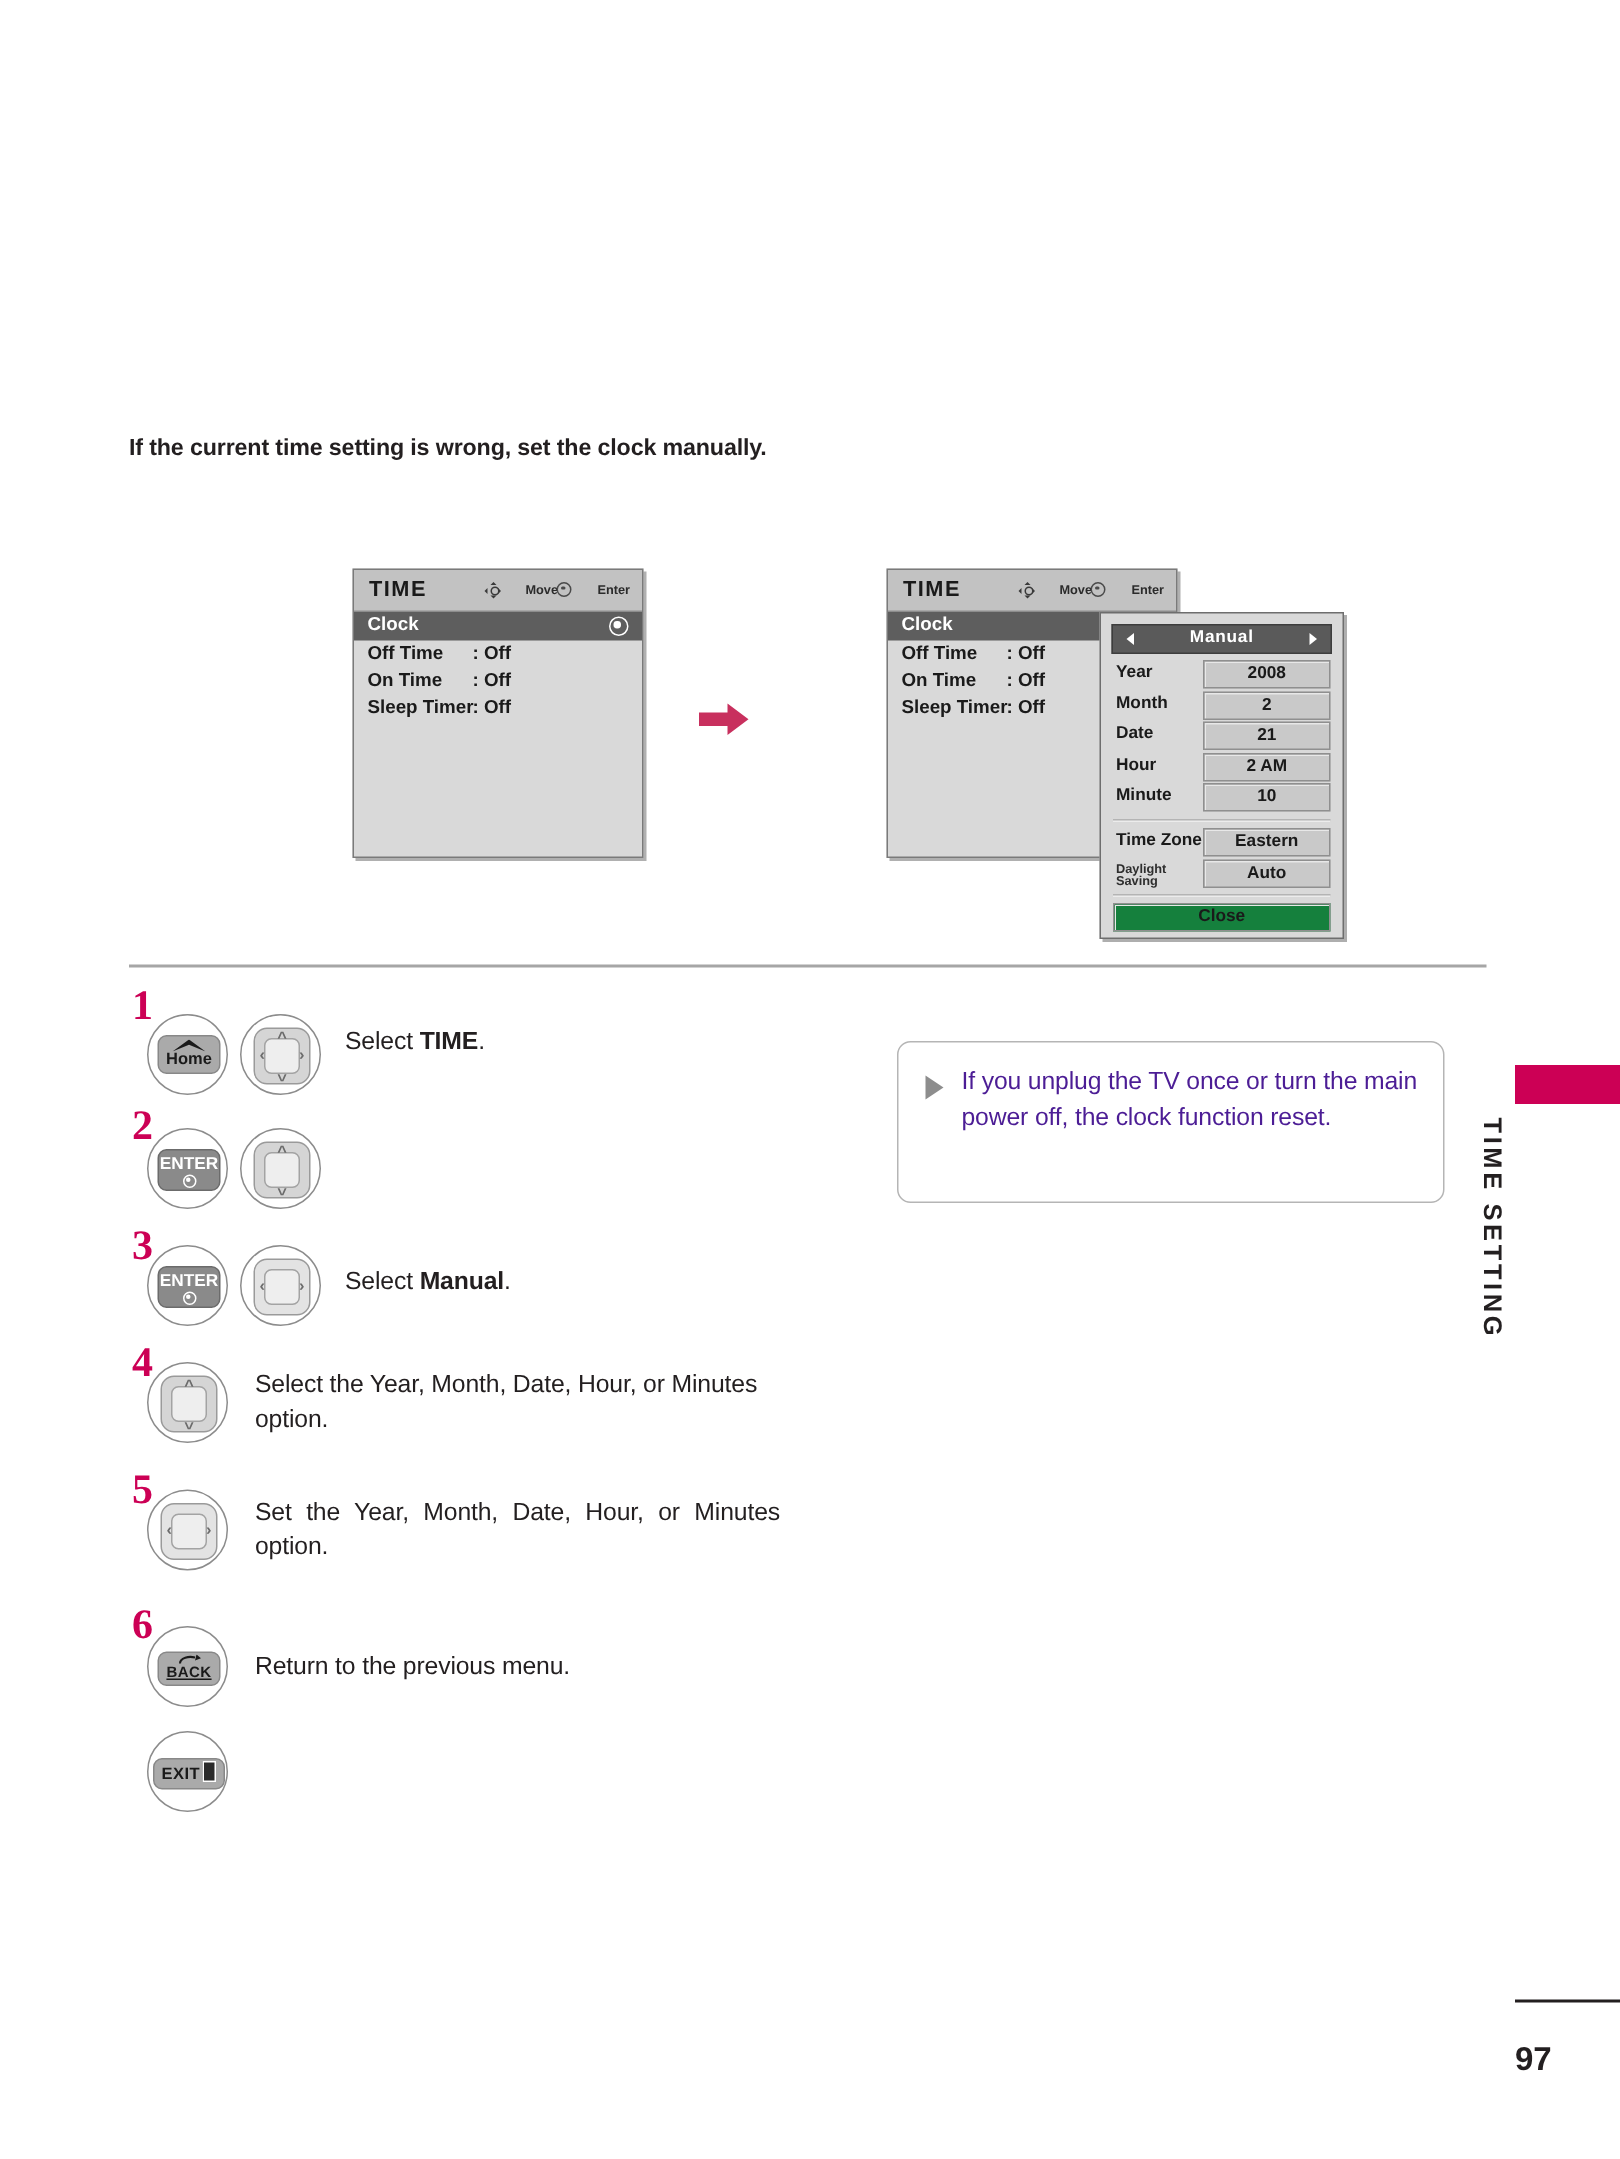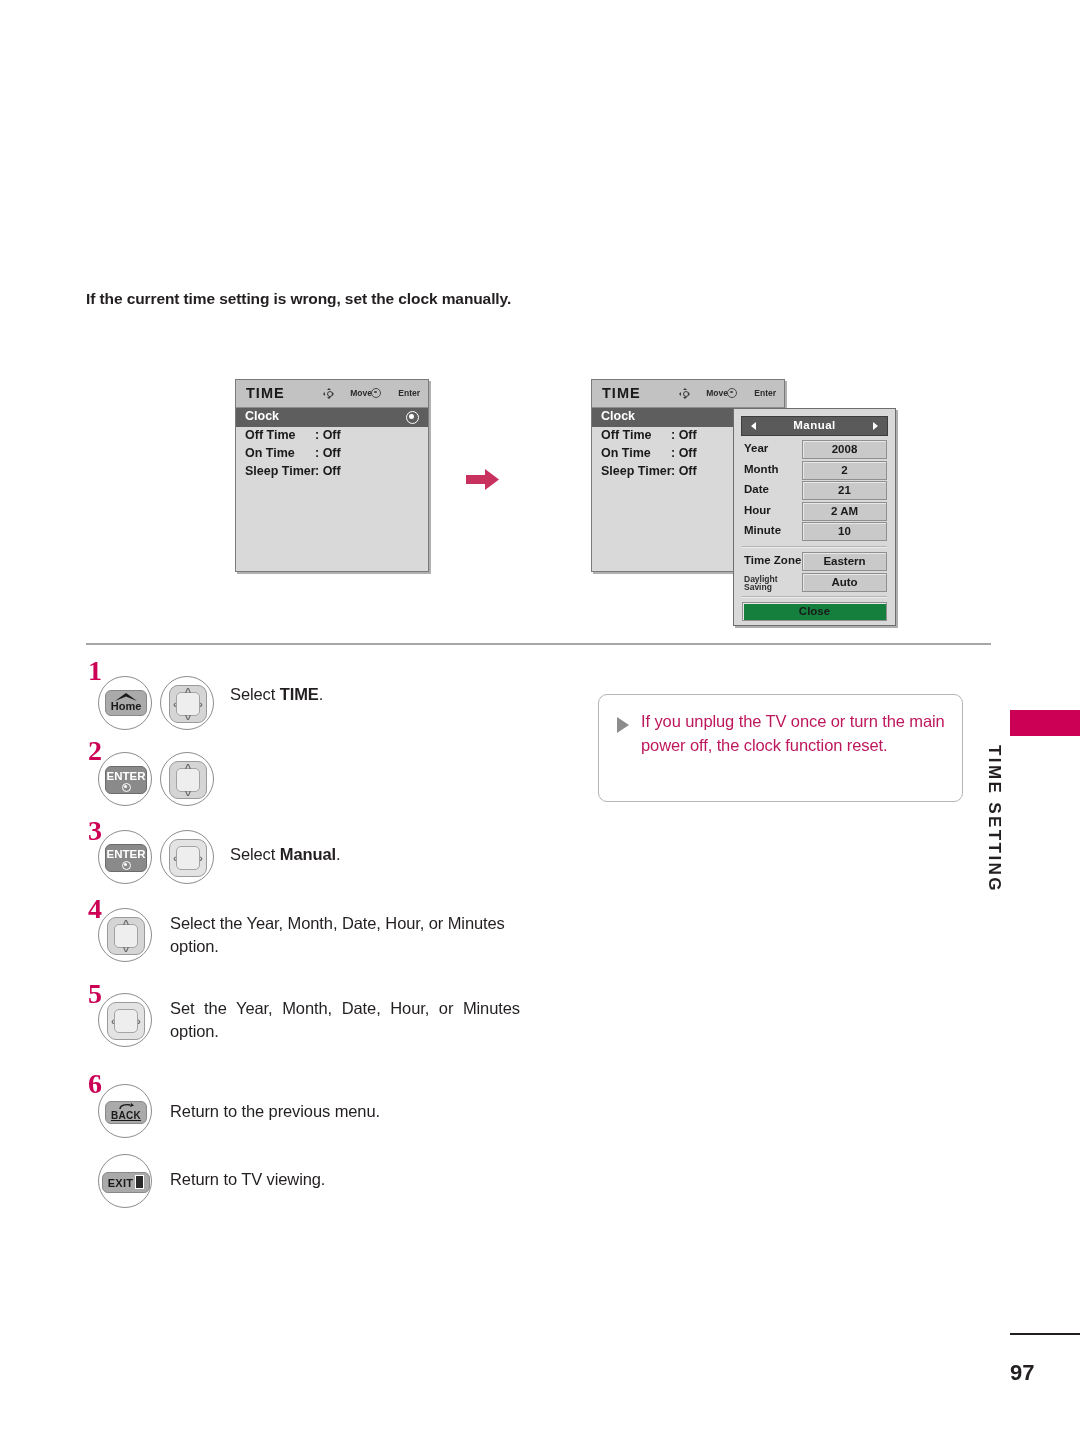--- a/index.html
+++ b/index.html
@@ -213,21 +213,21 @@
     box-sizing:border-box;
   }
   #note-arrow{
     position:absolute;left:18px;top:22px;
     width:0;height:0;
     border-top:8px solid transparent;border-bottom:8px solid transparent;
     border-left:12px solid #8d8d8d;
   }
   #note-text{
     position:absolute;left:42px;top:15px;right:14px;
-    font-size:16.5px;color:#be185d;line-height:23.5px;
+    font-size:16.5px;color:#4c1d95;line-height:23.5px;
     letter-spacing:-0.1px;
   }
 
   
   #side-tab-bar{
     position:absolute;left:1010px;top:710px;width:70px;height:26px;
     background:#cc0055;
   }
   #side-tab-label{
     position:absolute;left:1004px;top:745px;
@@ -465,21 +465,20 @@
       <span style="font-size:10px;letter-spacing:.3px;">BACK</span>
     </div>
   </div>
   <div class="step-text" style="left:170px;top:1100px;width:360px;">Return to the previous menu.</div>
 
   <div class="rbtn" style="left:98px;top:1154px;width:54px;height:54px;">
     <div class="key key-mid" style="left:3px;top:17px;width:48px;height:21px;line-height:21px;font-size:11px;letter-spacing:.3px;">
       <span>EXIT</span><span style="display:inline-block;width:7px;height:12px;background:#2b2b2b;border:1px solid #ffffff;vertical-align:-2px;margin-left:2px;"></span>
     </div>
   </div>
-  <div class="step-text" style="left:170px;top:1168px;width:360px;">Return to TV viewing.</div>
 
   <div id="note-box">
     <span id="note-arrow"></span>
     <div id="note-text">If you unplug the TV once or turn the main power off, the clock function reset.</div>
   </div>
 
   <div id="side-tab-bar"></div>
   <div id="side-tab-label">TIME SETTING</div>
 
   <div id="footer-rule"></div>

